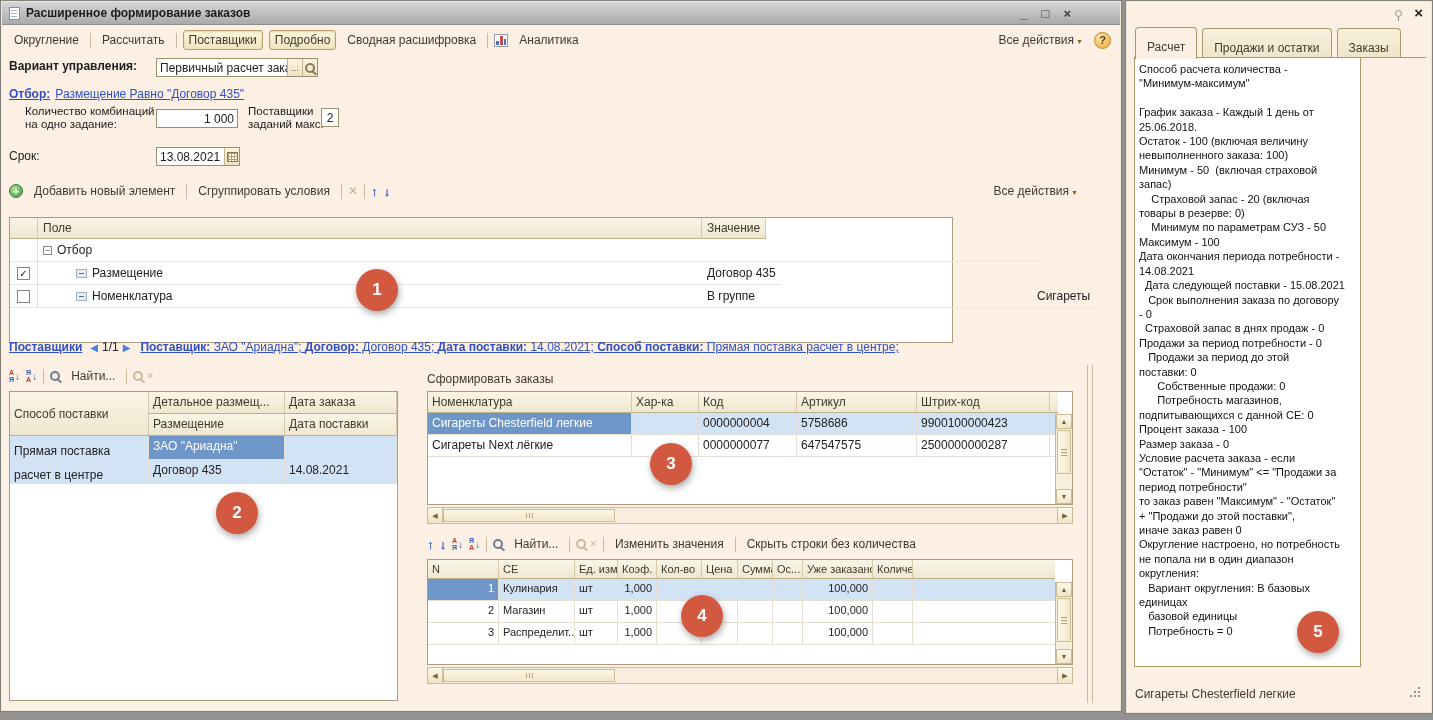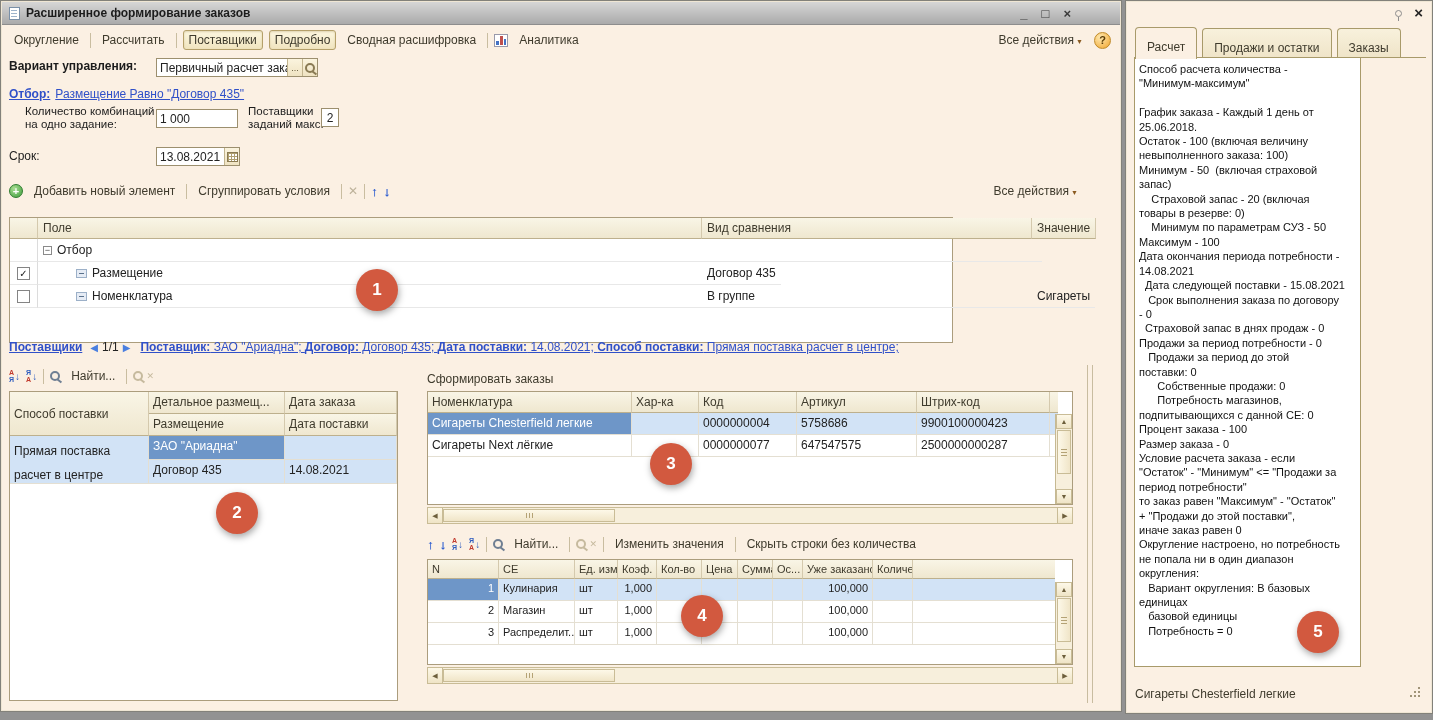--- a/index.html
+++ b/index.html
@@ -48,21 +48,21 @@
   .sorticon .letters{display:flex;flex-direction:column;font-weight:bold;font-size:7px;line-height:7px}
   .sorticon .la{color:#c23b2e}.sorticon .lz{color:#2d5bbf}
   .sorticon .arr{color:#2d5bbf;font-size:10px;font-weight:bold}
 
   
   .frow{position:absolute;display:flex;align-items:center}
   .blabel{font-weight:bold;color:#1c1c1c}
   .label2{font-size:11.5px;line-height:13px;color:#1c1c1c}
   .field{position:absolute;height:19px;background:#fff;border:1px solid #9c8f6e;display:flex;align-items:stretch}
   .field .val{flex:1;padding:2px 3px;white-space:nowrap;overflow:hidden}
-  .field .val.right{text-align:left}
+  .field .val.right{text-align:right}
   .field .val.center{text-align:center;padding:2px 1px}
   .fbtn{width:15px;border-left:1px solid #c2b48e;background:linear-gradient(#fbf4de,#efe3c2);
     font-size:9px;color:#5e5334;display:flex;align-items:center;justify-content:center;flex:0 0 auto}
   .cal-icon{width:11px;height:10px;border:1px solid #8a7a52;background-color:#fff;
     background-image:linear-gradient(#b0a070 1px,transparent 1px),linear-gradient(90deg,#b0a070 1px,transparent 1px);
     background-size:3px 3px}
   .link{color:var(--link,#3050c8);text-decoration:underline}
   .blink{font-weight:bold}
 
   
@@ -219,21 +219,20 @@
     <span class="arrow-blue">↑</span>
     <span class="arrow-blue">↓</span>
     <span class="spacer"></span>
     <span class="tbtn" style="margin-right:26px"><span>Все действия</span><span class="dd">▼</span></span>
   </div>
 
   <div id="filter-table" class="grid" style="left:8px;top:216px;width:944px;height:126px">
     <div class="grow">
       <div class="fh" style="width:28px">&nbsp;</div>
       <div class="fh" style="width:664px">Поле</div>
-      <div class="fh" style="width:330px">Вид сравнения</div>
       <div class="fh filler">Значение</div>
     </div>
     <div class="grow">
       <div class="fc cbcell" style="width:28px"></div>
       <div class="fc" style="width:664px"><span class="expander">−</span><span>Отбор</span></div>
       <div class="fc" style="width:330px"></div>
         <div class="fc filler"></div>
     </div>
     <div class="grow">
       <div class="fc cbcell" style="width:28px">

